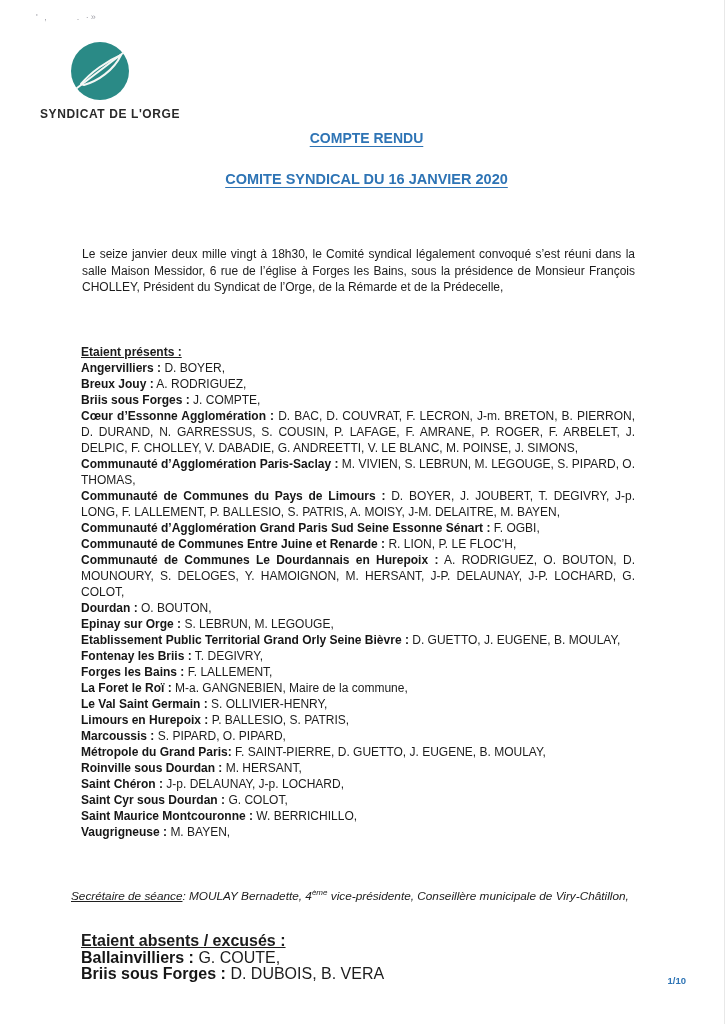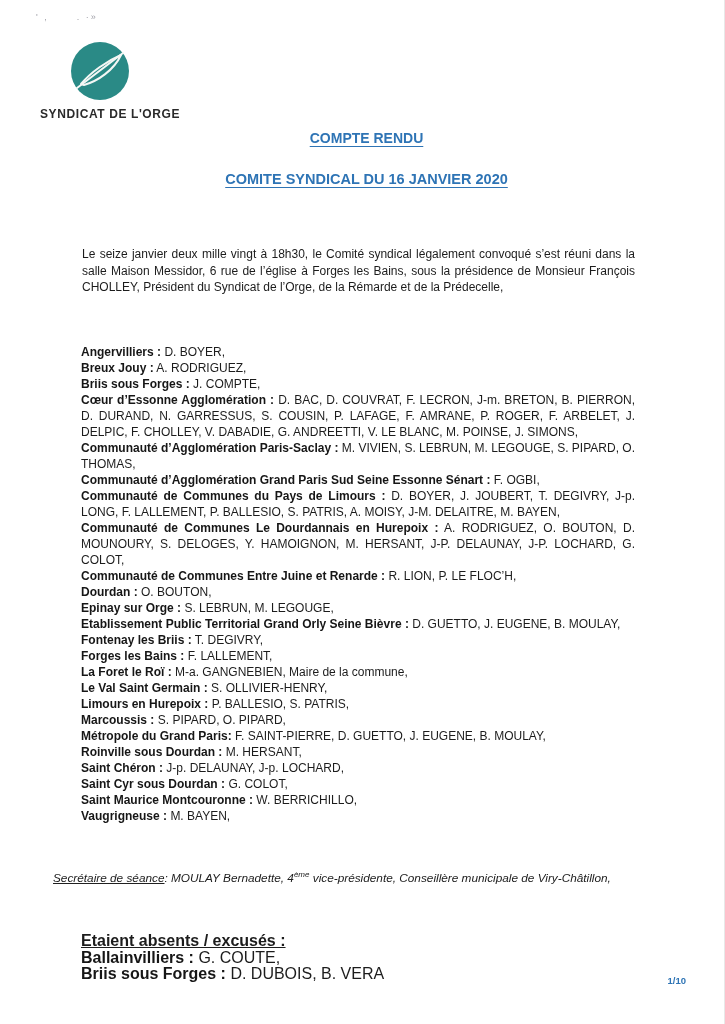--- a/index.html
+++ b/index.html
@@ -17,21 +17,21 @@
   .title { top:121px; font-size:14px; }
   .subtitle { top:162px; font-size:14.5px; }
   .title span, .subtitle span { color:#2e74b5; text-decoration:underline; text-underline-offset:3px; }
   .intro { position:absolute; top:246px; left:82px; width:553px; margin:0; font-size:12px; line-height:16.5px; text-align:justify; }
   .present-section { position:absolute; top:344px; left:81px; width:554px; font-size:12px; line-height:16px; }
   .absent-section  { position:absolute; top:933px; left:81px; width:554px; font-size:16px; line-height:16.5px; }
   .heading { font-weight:bold; }
   .heading span { text-decoration:underline; }
   .entry { text-align:justify; }
   .commune { font-weight:bold; color:#161616; }
-  .secretary { position:absolute; top:870px; left:53px; width:605px; margin:0; font-style:italic; font-size:11.8px; color:#202020; }
+  .secretary { position:absolute; top:870px; left:53px; width:605px; margin:18px; font-style:italic; font-size:11.8px; color:#202020; }
   .sec-label { text-decoration:underline; }
   .secretary sup { font-size:8px; }
   .pagenum { position:absolute; top:975px; right:38px; color:#2e74b5; font-size:9.5px; font-weight:bold; }
 </style>
 </head>
 <body>
 
 <div class="page">
 
   <div class="marks">
@@ -50,20 +50,23 @@
   <div class="title">
     <span>COMPTE RENDU</span>
   </div>
   <div class="subtitle">
     <span>COMITE SYNDICAL DU 16 JANVIER 2020</span>
   </div>
 
   <p class="intro">Le seize janvier deux mille vingt à 18h30, le Comité syndical légalement convoqué s’est réuni dans la salle Maison Messidor, 6 rue de l’église à Forges les Bains, sous la présidence de Monsieur François CHOLLEY, Président du Syndicat de l’Orge, de la Rémarde et de la Prédecelle,</p>
 
   <div class="present-section">
+    <div class="heading">
+      <span>Etaient présents :</span>
+    </div>
     <div>
   <div class="entry">
     <span class="commune">Angervilliers :</span> <span class="names">D. BOYER,</span>
   </div>
 
 
   <div class="entry">
     <span class="commune">Breux Jouy :</span> <span class="names">A. RODRIGUEZ,</span>
   </div>
 
@@ -73,33 +76,33 @@
 
   <div class="entry">
     <span class="commune">Cœur d’Essonne Agglomération :</span> <span class="names">D. BAC, D. COUVRAT, F. LECRON, J-m. BRETON, B. PIERRON, D. DURAND, N. GARRESSUS, S. COUSIN, P. LAFAGE, F. AMRANE, P. ROGER, F. ARBELET, J. DELPIC, F. CHOLLEY, V. DABADIE, G. ANDREETTI, V. LE BLANC, M. POINSE, J. SIMONS,</span>
   </div>
 
   <div class="entry">
     <span class="commune">Communauté d’Agglomération Paris-Saclay :</span> <span class="names">M. VIVIEN, S. LEBRUN, M. LEGOUGE, S. PIPARD, O. THOMAS,</span>
   </div>
 
   <div class="entry">
+    <span class="commune">Communauté de Communes du Pays de Limours :</span> <span class="names">D. BOYER, J. JOUBERT, T. DEGIVRY, J-p. LONG, F. LALLEMENT, P. BALLESIO, S. PATRIS, A. MOISY, J-M. DELAITRE, M. BAYEN,</span>
+  </div>
+
+  <div class="entry">
     <span class="commune">Communauté d’Agglomération Grand Paris Sud Seine Essonne Sénart :</span> <span class="names">F. OGBI,</span>
   </div>
 
   <div class="entry">
-    <span class="commune">Communauté de Communes du Pays de Limours :</span> <span class="names">D. BOYER, J. JOUBERT, T. DEGIVRY, J-p. LONG, F. LALLEMENT, P. BALLESIO, S. PATRIS, A. MOISY, J-M. DELAITRE, M. BAYEN,</span>
+    <span class="commune">Communauté de Communes Entre Juine et Renarde :</span> <span class="names">R. LION, P. LE FLOC’H,</span>
   </div>
 
   <div class="entry">
     <span class="commune">Communauté de Communes Le Dourdannais en Hurepoix :</span> <span class="names">A. RODRIGUEZ, O. BOUTON, D. MOUNOURY, S. DELOGES, Y. HAMOIGNON, M. HERSANT, J-P. DELAUNAY, J-P. LOCHARD, G. COLOT,</span>
-  </div>
-
-  <div class="entry">
-    <span class="commune">Communauté de Communes Entre Juine et Renarde :</span> <span class="names">R. LION, P. LE FLOC’H,</span>
   </div>
 
   <div class="entry">
     <span class="commune">Dourdan :</span> <span class="names">O. BOUTON,</span>
   </div>
 
   <div class="entry">
     <span class="commune">Epinay sur Orge :</span> <span class="names">S. LEBRUN, M. LEGOUGE,</span>
   </div>
 

